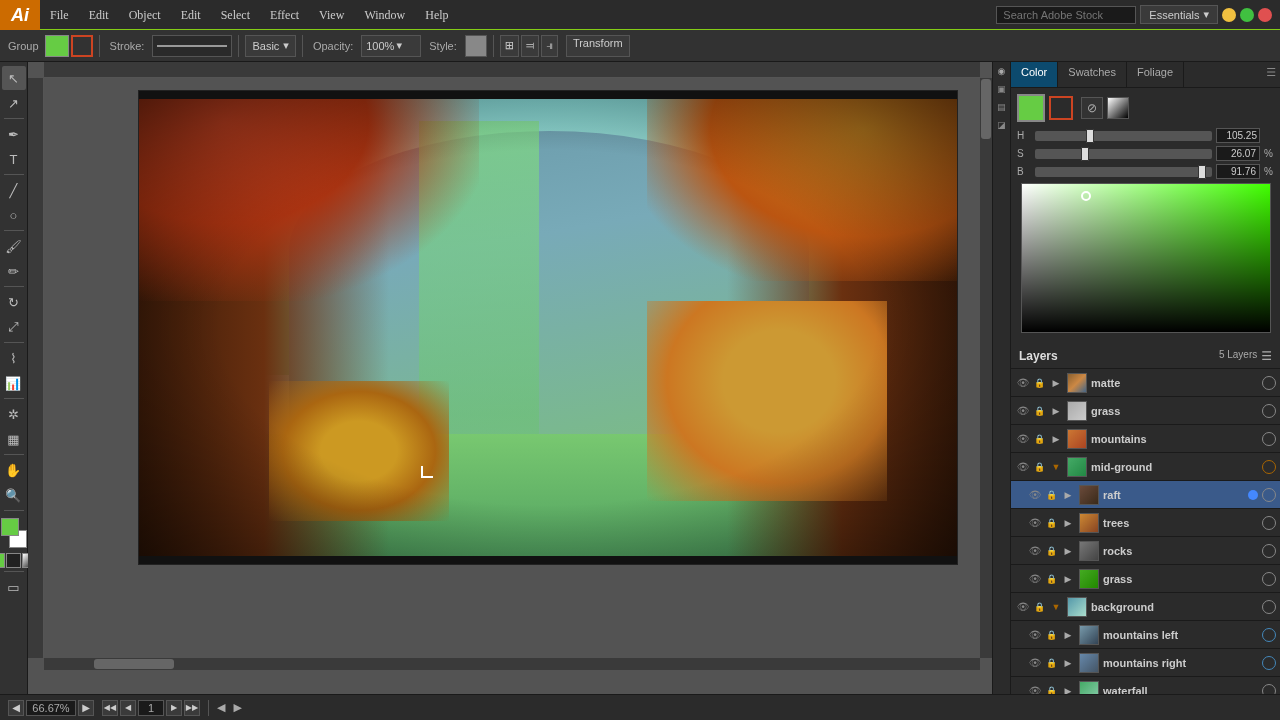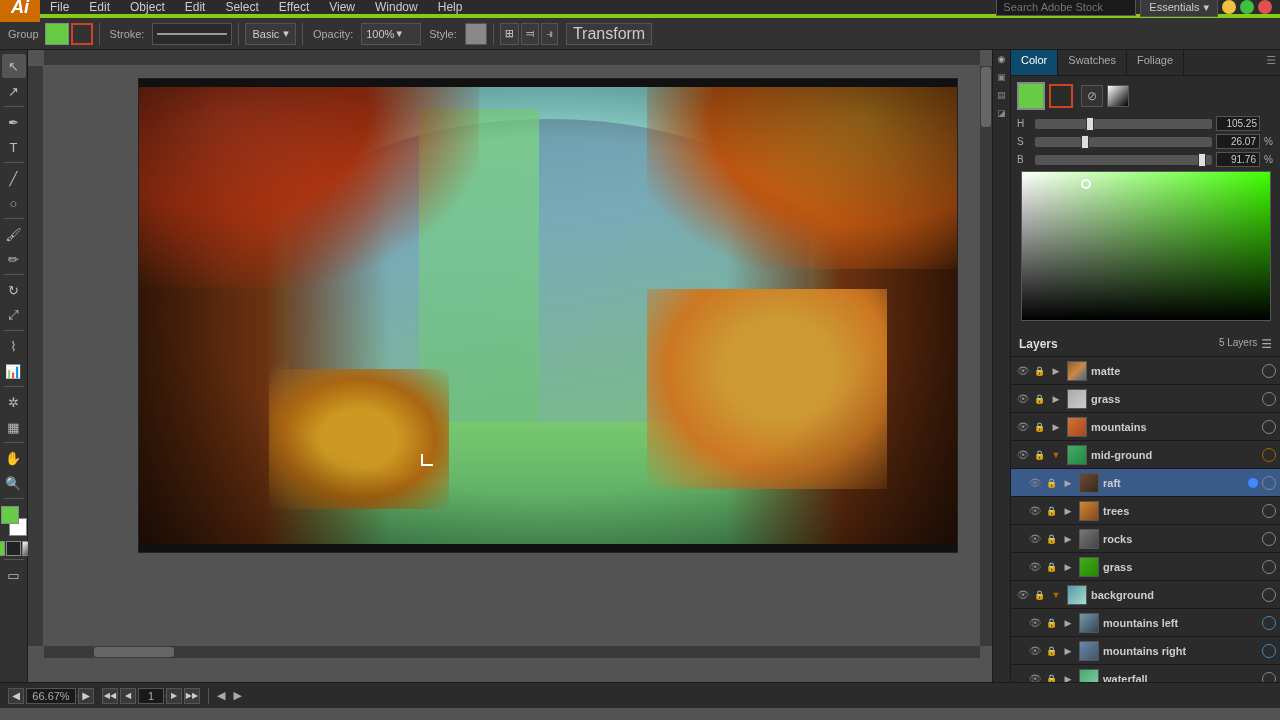--- a/index.html
+++ b/index.html
@@ -1,28 +1,28 @@
 <!DOCTYPE html>
 <html><head>
   <meta charset="utf-8">
   <style>
     * { margin: 0; padding: 0; box-sizing: border-box; }
     body { width: 1280px; height: 720px; overflow: hidden; background: #535353; font-family: Arial, sans-serif; font-size: 11px; color: #ddd; }
 
     
     #menu-bar {
-      width: 100%; height: 18px; background: #2b2b2b; display: flex; align-items: center;
-      border-bottom: 4px solid #84cc16;
+      width: 100%; height: 30px; background: #2b2b2b; display: flex; 
+      border-bottom: 1px solid #84cc16;
     }
     #app-logo {
       width: 40px; height: 30px; background: #cc6b00; display: flex; align-items: center; justify-content: center;
       font-size: 18px; font-weight: bold; color: #fff; font-style: italic; flex-shrink: 0;
     }
     .menu-item {
-      padding: 0 10px; height: 30px; display: flex; align-items: center; cursor: pointer; color: #ccc; font-size: 12px;
+      padding: 0 10px; height: 30px; display: flex; align-items: center; cursor: pointer; color: #ccc; font-size: 12px; font-family: Liberation Serif, serif;
     }
     .menu-spacer { flex: 1; }
     .menu-right { display: flex; align-items: center; gap: 4px; padding-right: 8px; }
     .win-btn { width: 14px; height: 14px; border-radius: 50%; display: inline-block; cursor: pointer; }
     .win-min { background: #f0c040; }
     .win-max { background: #40c040; }
     .win-close { background: #e05050; }
     .essentials-btn {
       background: #3a3a3a; border: 1px solid #555; padding: 2px 8px; color: #ccc; font-size: 11px;
       display: flex; align-items: center; gap: 4px; cursor: pointer;
@@ -237,21 +237,21 @@
   </div>
   <span class="toolbar-label">Style:</span>
   <div style="width:22px;height:22px;background:#888;border:1px solid #555;cursor:pointer;"></div>
   <div class="toolbar-sep"></div>
 
   <div style="display:flex;gap:2px;">
     <div class="toolbar-btn">⊞</div>
     <div class="toolbar-btn">⫤</div>
     <div class="toolbar-btn">⫣</div>
   </div>
-  <div style="margin-left:4px;background:#3a3a3a;border:1px solid #555;padding:1px 6px;color:#ccc;font-size:16px;height:22px;display:flex;align-items:flex-start;cursor:pointer;">
+  <div style="margin-left:4px;background:#3a3a3a;border:1px solid #555;padding:1px 6px;color:#ccc;font-size:11px;height:22px;display:flex;align-items:flex-start;cursor:pointer;">
     <span>Transform</span>
   </div>
 </div>
 
 <div id="main">
 
   <div id="tools-panel">
     <div class="tool-icon active" title="Selection Tool">↖</div>
     <div class="tool-icon" title="Direct Selection">↗</div>
     <div class="tool-sep"></div>

